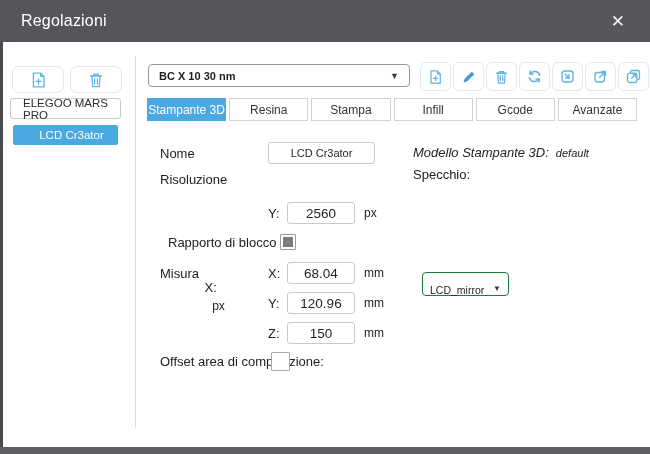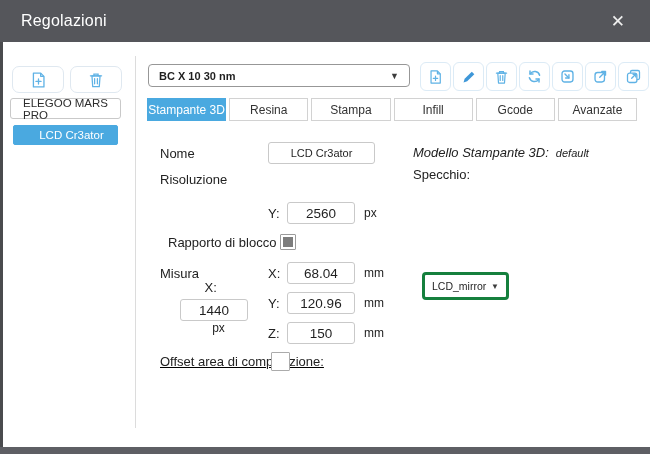--- a/index.html
+++ b/index.html
@@ -77,22 +77,22 @@
   input.val { width:66px; }
   input.name { width:105px; font-size:11px; }
 
   .cb { display:inline-block; width:14px; height:14px; border:1px solid #9b9b9b; background:#fff; position:relative; border-radius:1px; }
   .cb.filled::after { content:""; position:absolute; inset:2px; background:#7d7d7d; }
   .cb.big { width:17px; height:17px; border-color:#ababab; }
 
   
   .modello-val { font-size:11px; color:#222; margin-left:7px; }
   .mini-select {
-    width:87px; height:24px; border:3px solid #15803d; border-radius:4px; background:#fff;
-    display:flex; align-items:center; padding:11px 7px; box-sizing:border-box; cursor:pointer;
+    width:87px; height:24px; border:1px solid #15803d; border-radius:4px; background:#fff;
+    display:flex; padding:11px 7px; box-sizing:border-box; cursor:pointer;
   }
   .mini-select .val { font-size:10.5px; color:#1f1f1f; }
   .mini-select .caret { margin-left:auto; font-size:8px; color:#3c3c3c; }
 
   svg { display:block; }
 </style>
 </head>
 <body>
 
 <div class="window">
@@ -213,21 +213,20 @@
   </div>
 
   <div class="row" style="left:160px; top:142px;">
     <span class="lbl lbl-w">Nome</span>
     <input class="box name" type="text" value="LCD Cr3ator" style="">
   </div>
 
   <div class="row" style="left:160px; top:172px;flex-direction:column;">
     <span class="lbl lbl-w">Risoluzione</span>
     <span class="axis">X:</span>
-    <input class="box val" type="text" value="1440" style="">
     <span class="unit">px</span>
   </div>
   <div class="row" style="left:160px; top:202px;">
     <span class="lbl lbl-w"></span>
     <span class="axis">Y:</span>
     <input class="box val" type="text" value="2560" style="">
     <span class="unit">px</span>
   </div>
 
   <div class="row" style="left:160px; top:234px;margin-left:8px;">
@@ -247,21 +246,21 @@
     <input class="box val" type="text" value="120.96" style="">
     <span class="unit">mm</span>
   </div>
   <div class="row" style="left:160px; top:322px;">
     <span class="lbl lbl-w"></span>
     <span class="axis">Z:</span>
     <input class="box val" type="text" value="150" style="">
     <span class="unit">mm</span>
   </div>
 
-  <div class="row" style="left:160px; top:352px;text-decoration:underline;">
+  <div class="row" style="left:160px; top:352px;">
     <span class="lbl">Offset area di comp</span>
     <span class="cb big" style="margin-left:-2px; margin-right:-1px;"></span>
     <span class="lbl">zione:</span>
   </div>
 
   <div class="row" style="left:413px; top:145px; align-items:baseline;font-style:italic;">
     <span class="lbl">Modello Stampante 3D:</span>
     <span class="modello-val">default</span>
   </div>
   <div class="row" style="left:413px; top:167px;flex-direction:column;">

